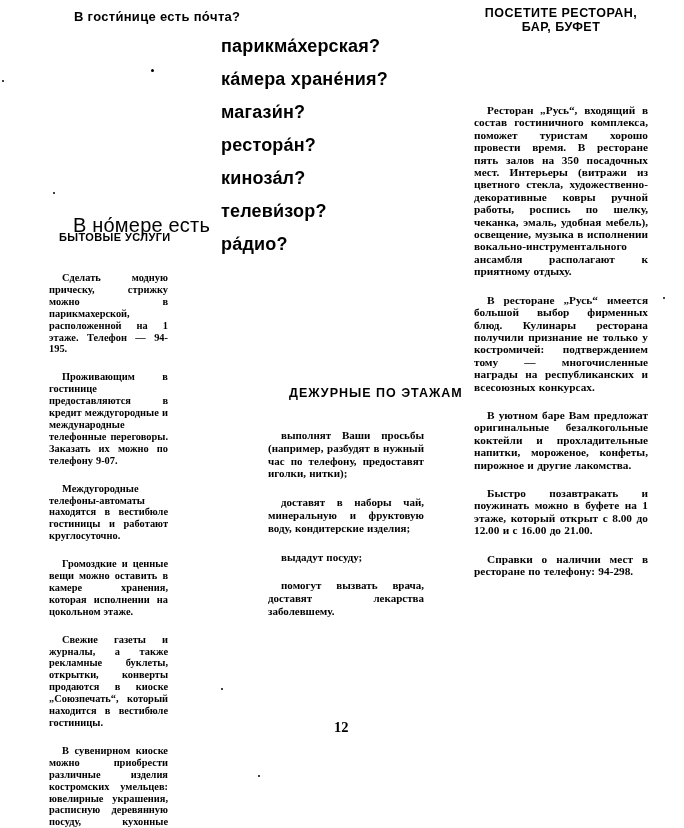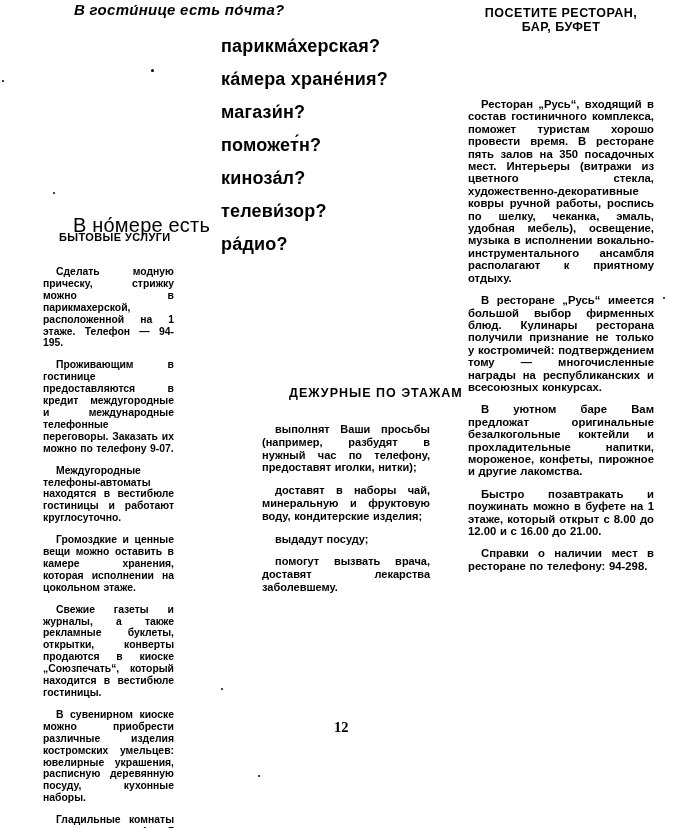--- a/index.html
+++ b/index.html
@@ -4,22 +4,22 @@
 <style>
   html, body { margin:0; padding:0; background:#e8e8e8; }
   .page {
     position:relative; width:684px; height:828px; margin:0 auto;
     background:#ffffff; color:#000000; overflow:hidden;
     font-family:"Liberation Sans", sans-serif;
     -webkit-font-smoothing:none;
   }
   
   .q-head {
-    position:absolute; left:74px; top:1px; margin:0;
-    font-size:15px; font-weight:700; letter-spacing:0.3px; white-space:nowrap;font-style:italic;
+    position:absolute; left:74px; top:9px; margin:0;
+    font-size:13px; font-weight:700; letter-spacing:0.3px; white-space:nowrap;
   }
   .q-list { position:absolute; left:221px; top:36px; display:flex; flex-direction:column; }
   .q-item { font-size:18px; font-weight:700; line-height:20px; margin-bottom:13px; letter-spacing:0.2px; white-space:nowrap; }
   .room-head {
     position:absolute; left:73px; top:214px;
     font-size:20px; font-weight:400; letter-spacing:0.2px; white-space:nowrap;
   }
   
   .svc-head {
     position:absolute; left:59px; top:231px;
@@ -29,42 +29,42 @@
     position:absolute; left:268px; top:386px;
     font-size:12.5px; font-weight:700; letter-spacing:1px; white-space:nowrap;margin-left:21px;
   }
   .rest-head {
     position:absolute; left:455px; top:6px; width:212px;
     font-size:12.5px; font-weight:700; letter-spacing:0.5px;
     text-align:center; line-height:14px;
   }
   
   .col { position:absolute; text-align:justify; font-weight:700; hyphens:auto; -webkit-hyphens:auto; word-spacing:0.5px; }
-  .col p { margin:10px; text-indent:13px; }
+  .col p { margin:16px; text-indent:13px;font-family:Liberation Serif, serif; }
   .col-left  { left:33px;  top:256px; width:151px; font-size:10.4px; line-height:11.9px; }
   .col-mid   { left:252px; top:413px; width:188px; font-size:11px;   line-height:12.8px; }
   .col-right { left:458px; top:88px;  width:206px; font-size:11.3px; line-height:12.4px; }
   .page-num {
     position:absolute; left:334px; top:719px;
     font-family:Liberation Serif, serif; font-size:14.5px; font-weight:700;
   }
   .speck { position:absolute; background:#000; border-radius:50%; width:3px; height:3px; }
 </style>
 </head>
 <body>
 
 <div class="page">
 
   <h1 class="q-head">В гости́нице есть по́чта?</h1>
 
   <div class="q-list">
     <div class="q-item">парикма́херская?</div>
     <div class="q-item">ка́мера хране́ния?</div>
     <div class="q-item">магази́н?</div>
-    <div class="q-item">поможет́н?</div>
+    <div class="q-item">рестора́н?</div>
     <div class="q-item">киноза́л?</div>
     <div class="q-item">телеви́зор?</div>
     <div class="q-item">ра́дио?</div>
   </div>
 
   <div class="room-head">В но́мере есть</div>
 
   <div class="svc-head">БЫТОВЫЕ УСЛУГИ</div>
 
   <div class="col col-left">

